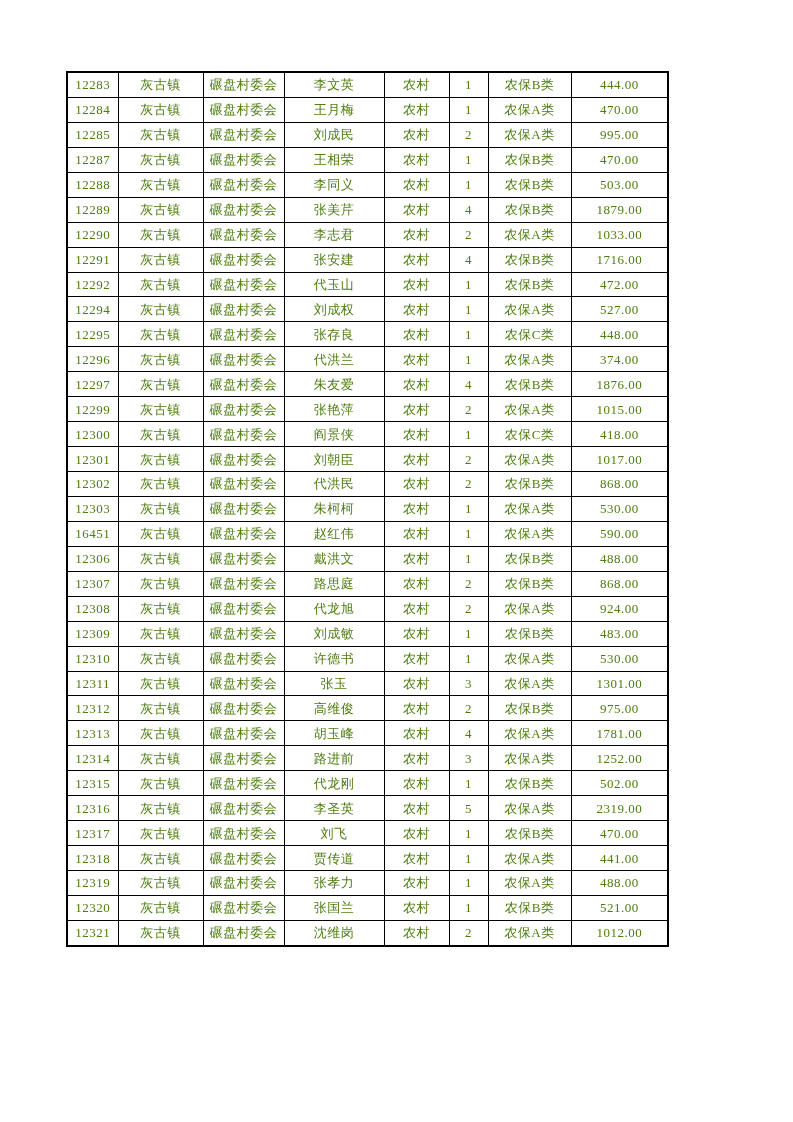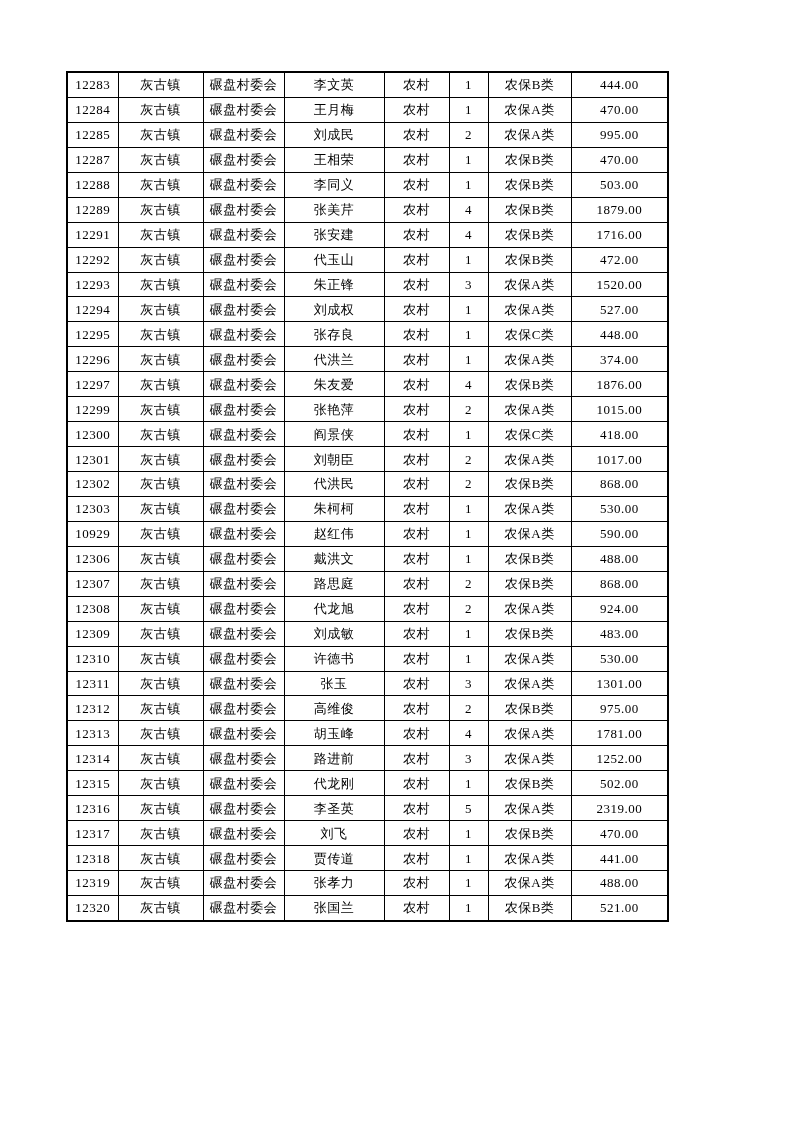--- a/index.html
+++ b/index.html
@@ -7,21 +7,21 @@
     padding: 0;
     background: #ffffff;
   }
   .page {
     position: relative;
     width: 793px;
     height: 994px;
     background: #ffffff;
     overflow: hidden;
     font-family: "Liberation Serif", "DejaVu Serif", serif;
-    color: #000000;
+    color: #4d7c0f;
   }
   table.records {
     position: absolute;
     left: 66px;
     top: 71px;
     border-collapse: collapse;
     table-layout: fixed;
     border: 2px solid #000000;
   }
   table.records td {
@@ -115,48 +115,48 @@
           <td>12289</td>
           <td>灰古镇</td>
           <td>碾盘村委会</td>
           <td>张美芹</td>
           <td>农村</td>
           <td>4</td>
           <td>农保B类</td>
           <td>1879.00</td>
         </tr>
         <tr>
+          <td>12290</td>
+          <td>灰古镇</td>
+          <td>碾盘村委会</td>
+          <td>李志君</td>
+          <td>农村</td>
+          <td>2</td>
+          <td>农保A类</td>
+          <td>1033.00</td>
+        </tr>
+        <tr>
           <td>12291</td>
           <td>灰古镇</td>
           <td>碾盘村委会</td>
           <td>张安建</td>
           <td>农村</td>
           <td>4</td>
           <td>农保B类</td>
           <td>1716.00</td>
         </tr>
         <tr>
           <td>12292</td>
           <td>灰古镇</td>
           <td>碾盘村委会</td>
           <td>代玉山</td>
           <td>农村</td>
           <td>1</td>
           <td>农保B类</td>
           <td>472.00</td>
-        </tr>
-        <tr>
-          <td>12293</td>
-          <td>灰古镇</td>
-          <td>碾盘村委会</td>
-          <td>朱正锋</td>
-          <td>农村</td>
-          <td>3</td>
-          <td>农保A类</td>
-          <td>1520.00</td>
         </tr>
         <tr>
           <td>12294</td>
           <td>灰古镇</td>
           <td>碾盘村委会</td>
           <td>刘成权</td>
           <td>农村</td>
           <td>1</td>
           <td>农保A类</td>
           <td>527.00</td>
@@ -235,21 +235,21 @@
           <td>12303</td>
           <td>灰古镇</td>
           <td>碾盘村委会</td>
           <td>朱柯柯</td>
           <td>农村</td>
           <td>1</td>
           <td>农保A类</td>
           <td>530.00</td>
         </tr>
         <tr>
-          <td>10929</td>
+          <td>16451</td>
           <td>灰古镇</td>
           <td>碾盘村委会</td>
           <td>赵红伟</td>
           <td>农村</td>
           <td>1</td>
           <td>农保A类</td>
           <td>590.00</td>
         </tr>
         <tr>
           <td>12306</td>
@@ -393,16 +393,26 @@
         </tr>
         <tr>
           <td>12320</td>
           <td>灰古镇</td>
           <td>碾盘村委会</td>
           <td>张国兰</td>
           <td>农村</td>
           <td>1</td>
           <td>农保B类</td>
           <td>521.00</td>
+        </tr>
+        <tr>
+          <td>12321</td>
+          <td>灰古镇</td>
+          <td>碾盘村委会</td>
+          <td>沈维岗</td>
+          <td>农村</td>
+          <td>2</td>
+          <td>农保A类</td>
+          <td>1012.00</td>
         </tr>
       </tbody>
   </table>
 </div>
 
 </body></html>

